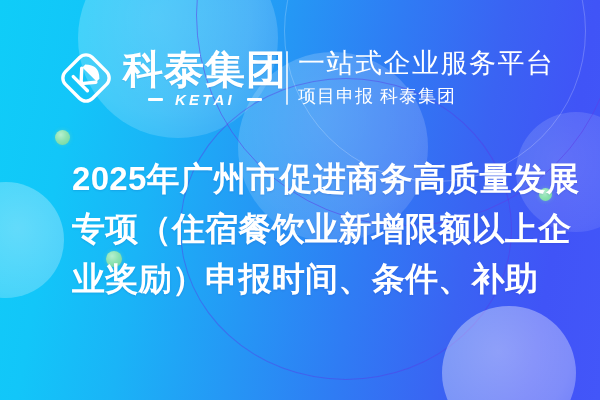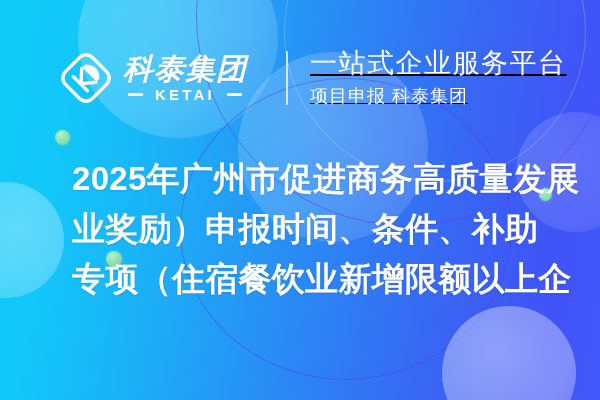--- a/index.html
+++ b/index.html
@@ -125,33 +125,33 @@
   }
   .logo-wordmark {
     margin-left: 9px;
     display: flex;
     flex-direction: column;
     align-items: center;
     justify-content: center;
   }
   .logo-cn {
     color: #ffffff;
-    font-size: 30px;
+    font-size: 40px;
     font-weight: 700;
     letter-spacing: 1px;
     line-height: 1.02;
     white-space: nowrap;
     text-shadow: 0 1px 1px rgba(0,60,140,0.12);
-    font-style: italic;
   }
   .logo-en-row {
     display: flex;
     align-items: center;
     gap: 12px;
     margin-top: 3px;
+    font-style: italic;
   }
   .logo-rule {
     width: 15px; height: 3px;
     background: #ffffff;
     border-radius: 1px;
   }
   .logo-en {
     color: #ffffff;
     font-size: 15px;
     font-weight: 700;
@@ -163,25 +163,24 @@
   .divider-v {
     width: 2px;
     height: 54px;
     background: rgba(255,255,255,0.75);
     border-radius: 1px;
     margin-left: 8px;
     flex: 0 0 2px;
   }
 
   .tagline-block {
-    margin-left: 22px;
+    margin-left: 10px;
     display: flex;
     flex-direction: column;
     justify-content: flex-end;
-    text-decoration: underline;
   }
   .tagline-main {
     color: #ffffff;
     font-size: 27px;
     font-weight: 400;
     letter-spacing: 1.5px;
     line-height: 1.15;
     white-space: nowrap;
   }
   .tagline-sub {
@@ -256,17 +255,17 @@
     <div class="divider-v"></div>
 
     <div class="tagline-block">
       <div class="tagline-main">一站式企业服务平台</div>
       <div class="tagline-sub">项目申报 科泰集团</div>
     </div>
   </div>
 
   <div class="headline">
     <div class="headline-line">2025年广州市促进商务高质量发展</div>
+    <div class="headline-line">专项（住宿餐饮业新增限额以上企</div>
     <div class="headline-line">业奖励）申报时间、条件、补助</div>
-    <div class="headline-line">专项（住宿餐饮业新增限额以上企</div>
   </div>
 
 </div>
 
 </body></html>

